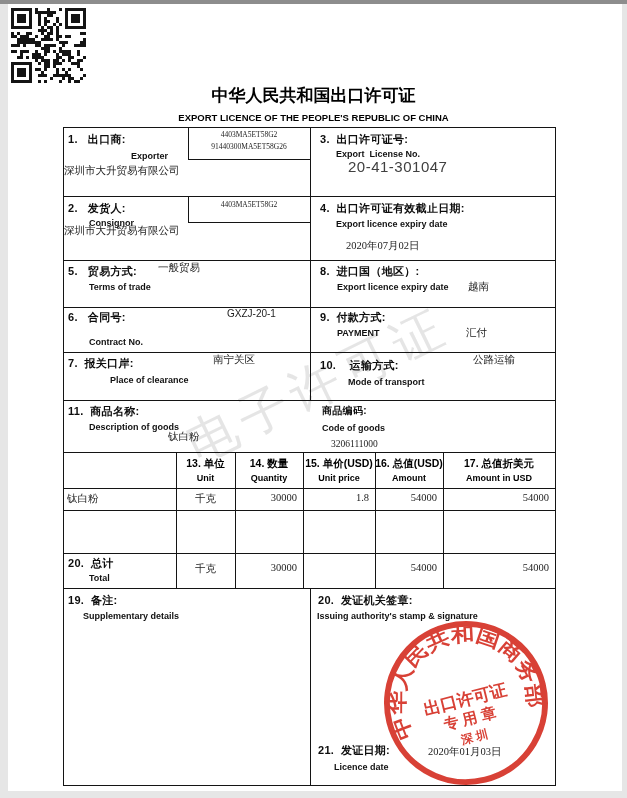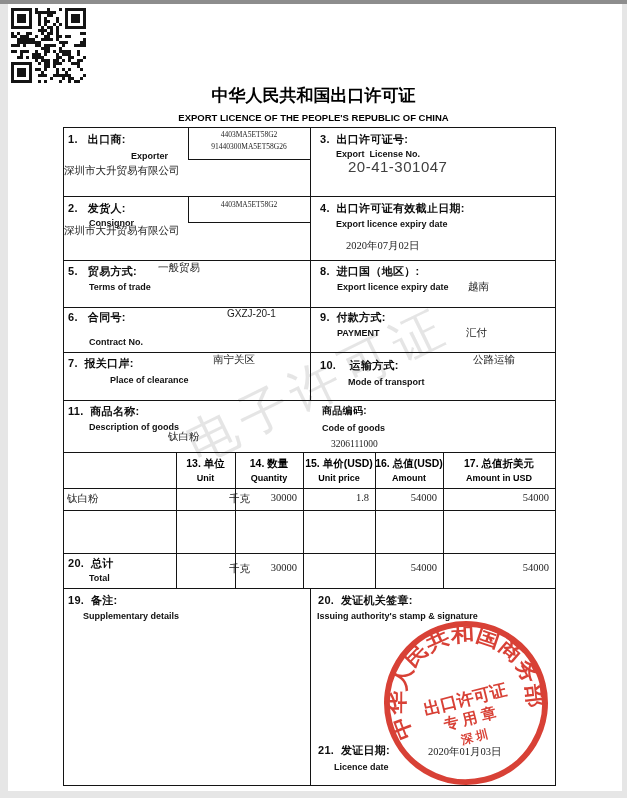--- a/index.html
+++ b/index.html
@@ -6,21 +6,21 @@
   .screen{position:relative;width:627px;height:798px;background:#e6e6e6;overflow:hidden;}
   .topbar{position:absolute;left:0;top:0;width:627px;height:4px;background:#8d8d8d;}
   .page{position:absolute;left:8px;top:4px;width:614px;height:787px;background:#ffffff;}
   .hl{position:absolute;height:1px;background:#141414;z-index:2;}
   .vl{position:absolute;width:1px;background:#141414;z-index:2;}
   .zh{position:absolute;font-weight:700;font-size:11px;color:#0d0d0d;white-space:pre;z-index:3;letter-spacing:.3px;}
   .en{position:absolute;font-weight:700;font-size:9px;color:#111;white-space:pre;z-index:3;}
   .val{position:absolute;font-family:"Liberation Serif",serif;font-size:10.5px;color:#1c1c1c;white-space:pre;z-index:3;}
   .code{position:absolute;font-family:"Liberation Serif",serif;font-size:7.5px;color:#222;text-align:center;z-index:3;}
   .num{position:absolute;text-align:right;font-family:"Liberation Serif",serif;font-size:10.5px;color:#1c1c1c;z-index:3;}
-  .ctr{text-align:center;padding-left:34px;}
+  .ctr{text-align:center;}
   .title{position:absolute;left:0;top:84px;width:627px;text-align:center;font-weight:700;font-size:17px;color:#000;z-index:3;}
   .subtitle{position:absolute;left:0;top:112px;width:627px;text-align:center;font-weight:700;font-size:9.5px;color:#000;z-index:3;}
   .licno{position:absolute;left:348px;top:158px;font-size:15px;color:#404040;letter-spacing:.5px;z-index:3;}
   .colhdr{position:absolute;text-align:center;z-index:3;}
   .colhdr .c1{font-weight:700;font-size:10.5px;white-space:pre;}
   .colhdr .c2{font-weight:700;font-size:9px;margin-top:2px;}
   .watermark{position:absolute;left:118px;top:352px;width:400px;text-align:center;font-size:50px;letter-spacing:7px;color:#bdbdbd;opacity:.38;transform:rotate(-26deg);z-index:1;font-family:"Liberation Serif",serif;white-space:pre;}
   .stamp{position:absolute;left:366px;top:603px;width:200px;height:200px;transform:rotate(-14deg);z-index:5;opacity:.88;mix-blend-mode:multiply;}
   .qr{position:absolute;left:11px;top:8px;width:75px;height:75px;z-index:4;}
 </style>

